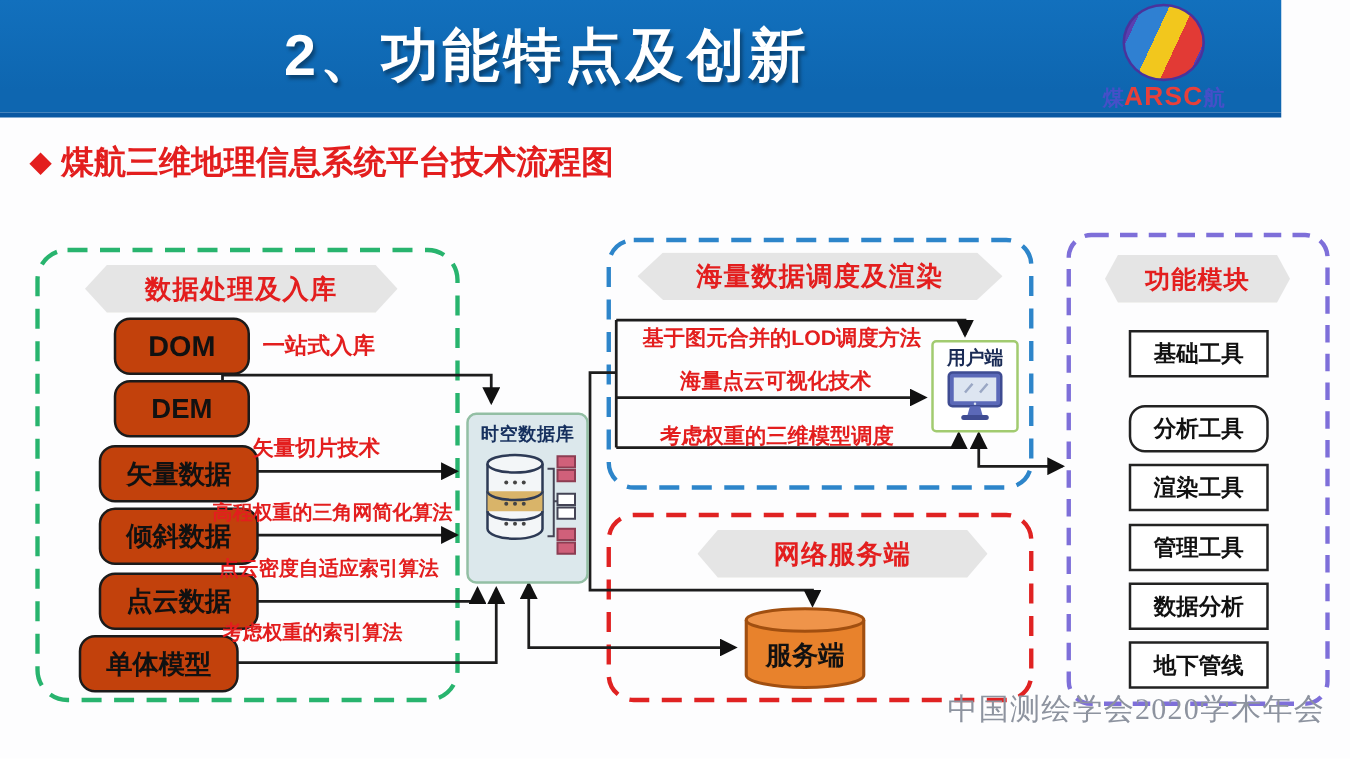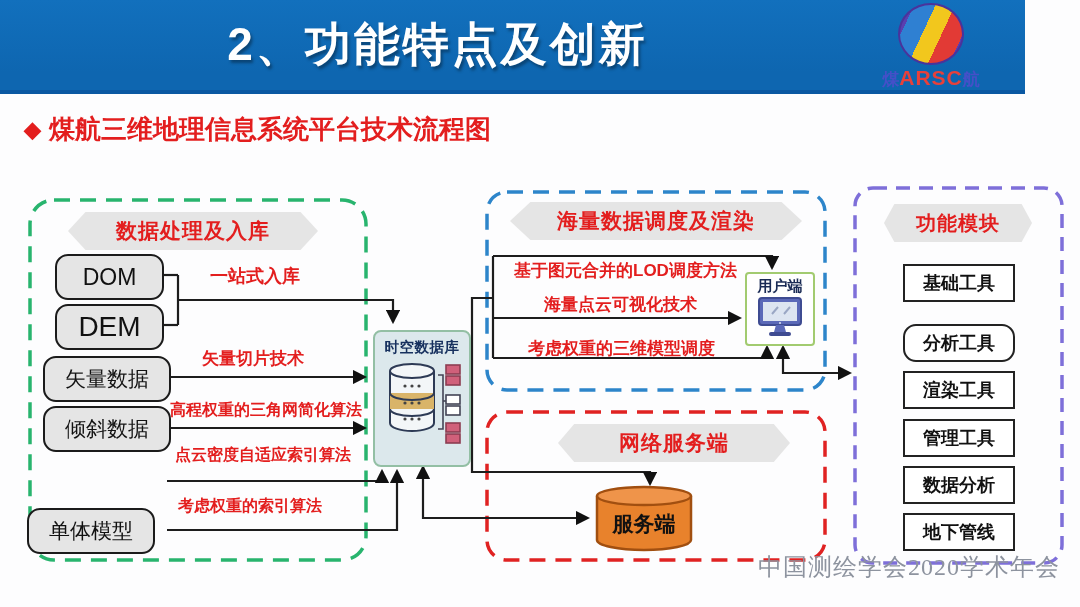--- a/index.html
+++ b/index.html
@@ -25,23 +25,23 @@
   .subtitle{position:absolute;left:24px;top:112px;font-size:26px;font-weight:800;
     color:#e31e1e;display:flex;align-items:center;gap:8px;}
   .diamond{font-size:22px;}
   
   .banner{position:absolute;background:#e5e5e5;color:#e31e1e;font-weight:800;
     display:flex;align-items:center;justify-content:center;
     clip-path:polygon(0 50%,7% 0,93% 0,100% 50%,93% 100%,7% 100%);
     filter:drop-shadow(0 4px 3px rgba(110,110,60,.55));
     font-size:21px;letter-spacing:1px;z-index:3;}
   
-  .inbox{position:absolute;background:#e5e5e5;border:2.6px solid #1b1b1b;border-radius:13px;
+  .inbox{position:absolute;background:#c2410c;border:2.6px solid #1b1b1b;border-radius:13px;
     display:flex;align-items:center;justify-content:center;
-    font-weight:400;font-size:21px;color:#111;z-index:3;}
+    font-weight:700;font-size:21px;color:#111;z-index:3;margin-left:36px;}
   .modbox{position:absolute;left:903px;width:108px;height:34px;background:#ffffff;
     border:2px solid #222;display:flex;align-items:center;justify-content:center;
     font-weight:800;font-size:18px;color:#111;z-index:3;}
   .tech{position:absolute;color:#e31e1e;font-weight:800;font-size:16px;
     white-space:nowrap;z-index:3;}
   
   .dbbox{position:absolute;left:373px;top:330px;width:94px;height:133px;
     background:#dce8ec;border:2px solid #93bfa4;border-radius:8px;z-index:3;
     display:flex;flex-direction:column;align-items:center;}
   .dbtitle{font-size:14.5px;font-weight:800;color:#16305e;margin-top:6px;letter-spacing:.5px;}
@@ -106,23 +106,24 @@
   </div>
 
   <div class="subtitle">
     <span class="diamond">◆</span>
     <span>煤航三维地理信息系统平台技术流程图</span>
   </div>
 
   <div class="banner" style="left:68px;top:212px;width:250px;height:38px;">数据处理及入库</div>
 
   <div class="inbox" style="left:55px;top:254px;width:105px;height:42px;font-size:23px;">DOM</div>
-  <div class="inbox" style="left:55px;top:304px;width:105px;height:42px;font-size:28px;">DEM</div>
+  <div class="inbox" style="left:55px;top:304px;width:105px;height:42px;font-size:22px;">DEM</div>
   <div class="inbox" style="left:43px;top:356px;width:124px;height:42px;">矢量数据</div>
   <div class="inbox" style="left:43px;top:406px;width:124px;height:42px;">倾斜数据</div>
+  <div class="inbox" style="left:43px;top:458px;width:124px;height:42px;">点云数据</div>
   <div class="inbox" style="left:27px;top:508px;width:124px;height:42px;">单体模型</div>
 
   <div class="tech" style="left:210px;top:264px;font-size:18px;">一站式入库</div>
   <div class="tech" style="left:202px;top:347px;font-size:17px;">矢量切片技术</div>
   <div class="tech" style="left:170px;top:400px;">高程权重的三角网简化算法</div>
   <div class="tech" style="left:175px;top:445px;">点云密度自适应索引算法</div>
   <div class="tech" style="left:178px;top:496px;">考虑权重的索引算法</div>
 
   <div class="dbbox">
     <div class="dbtitle">时空数据库</div>

